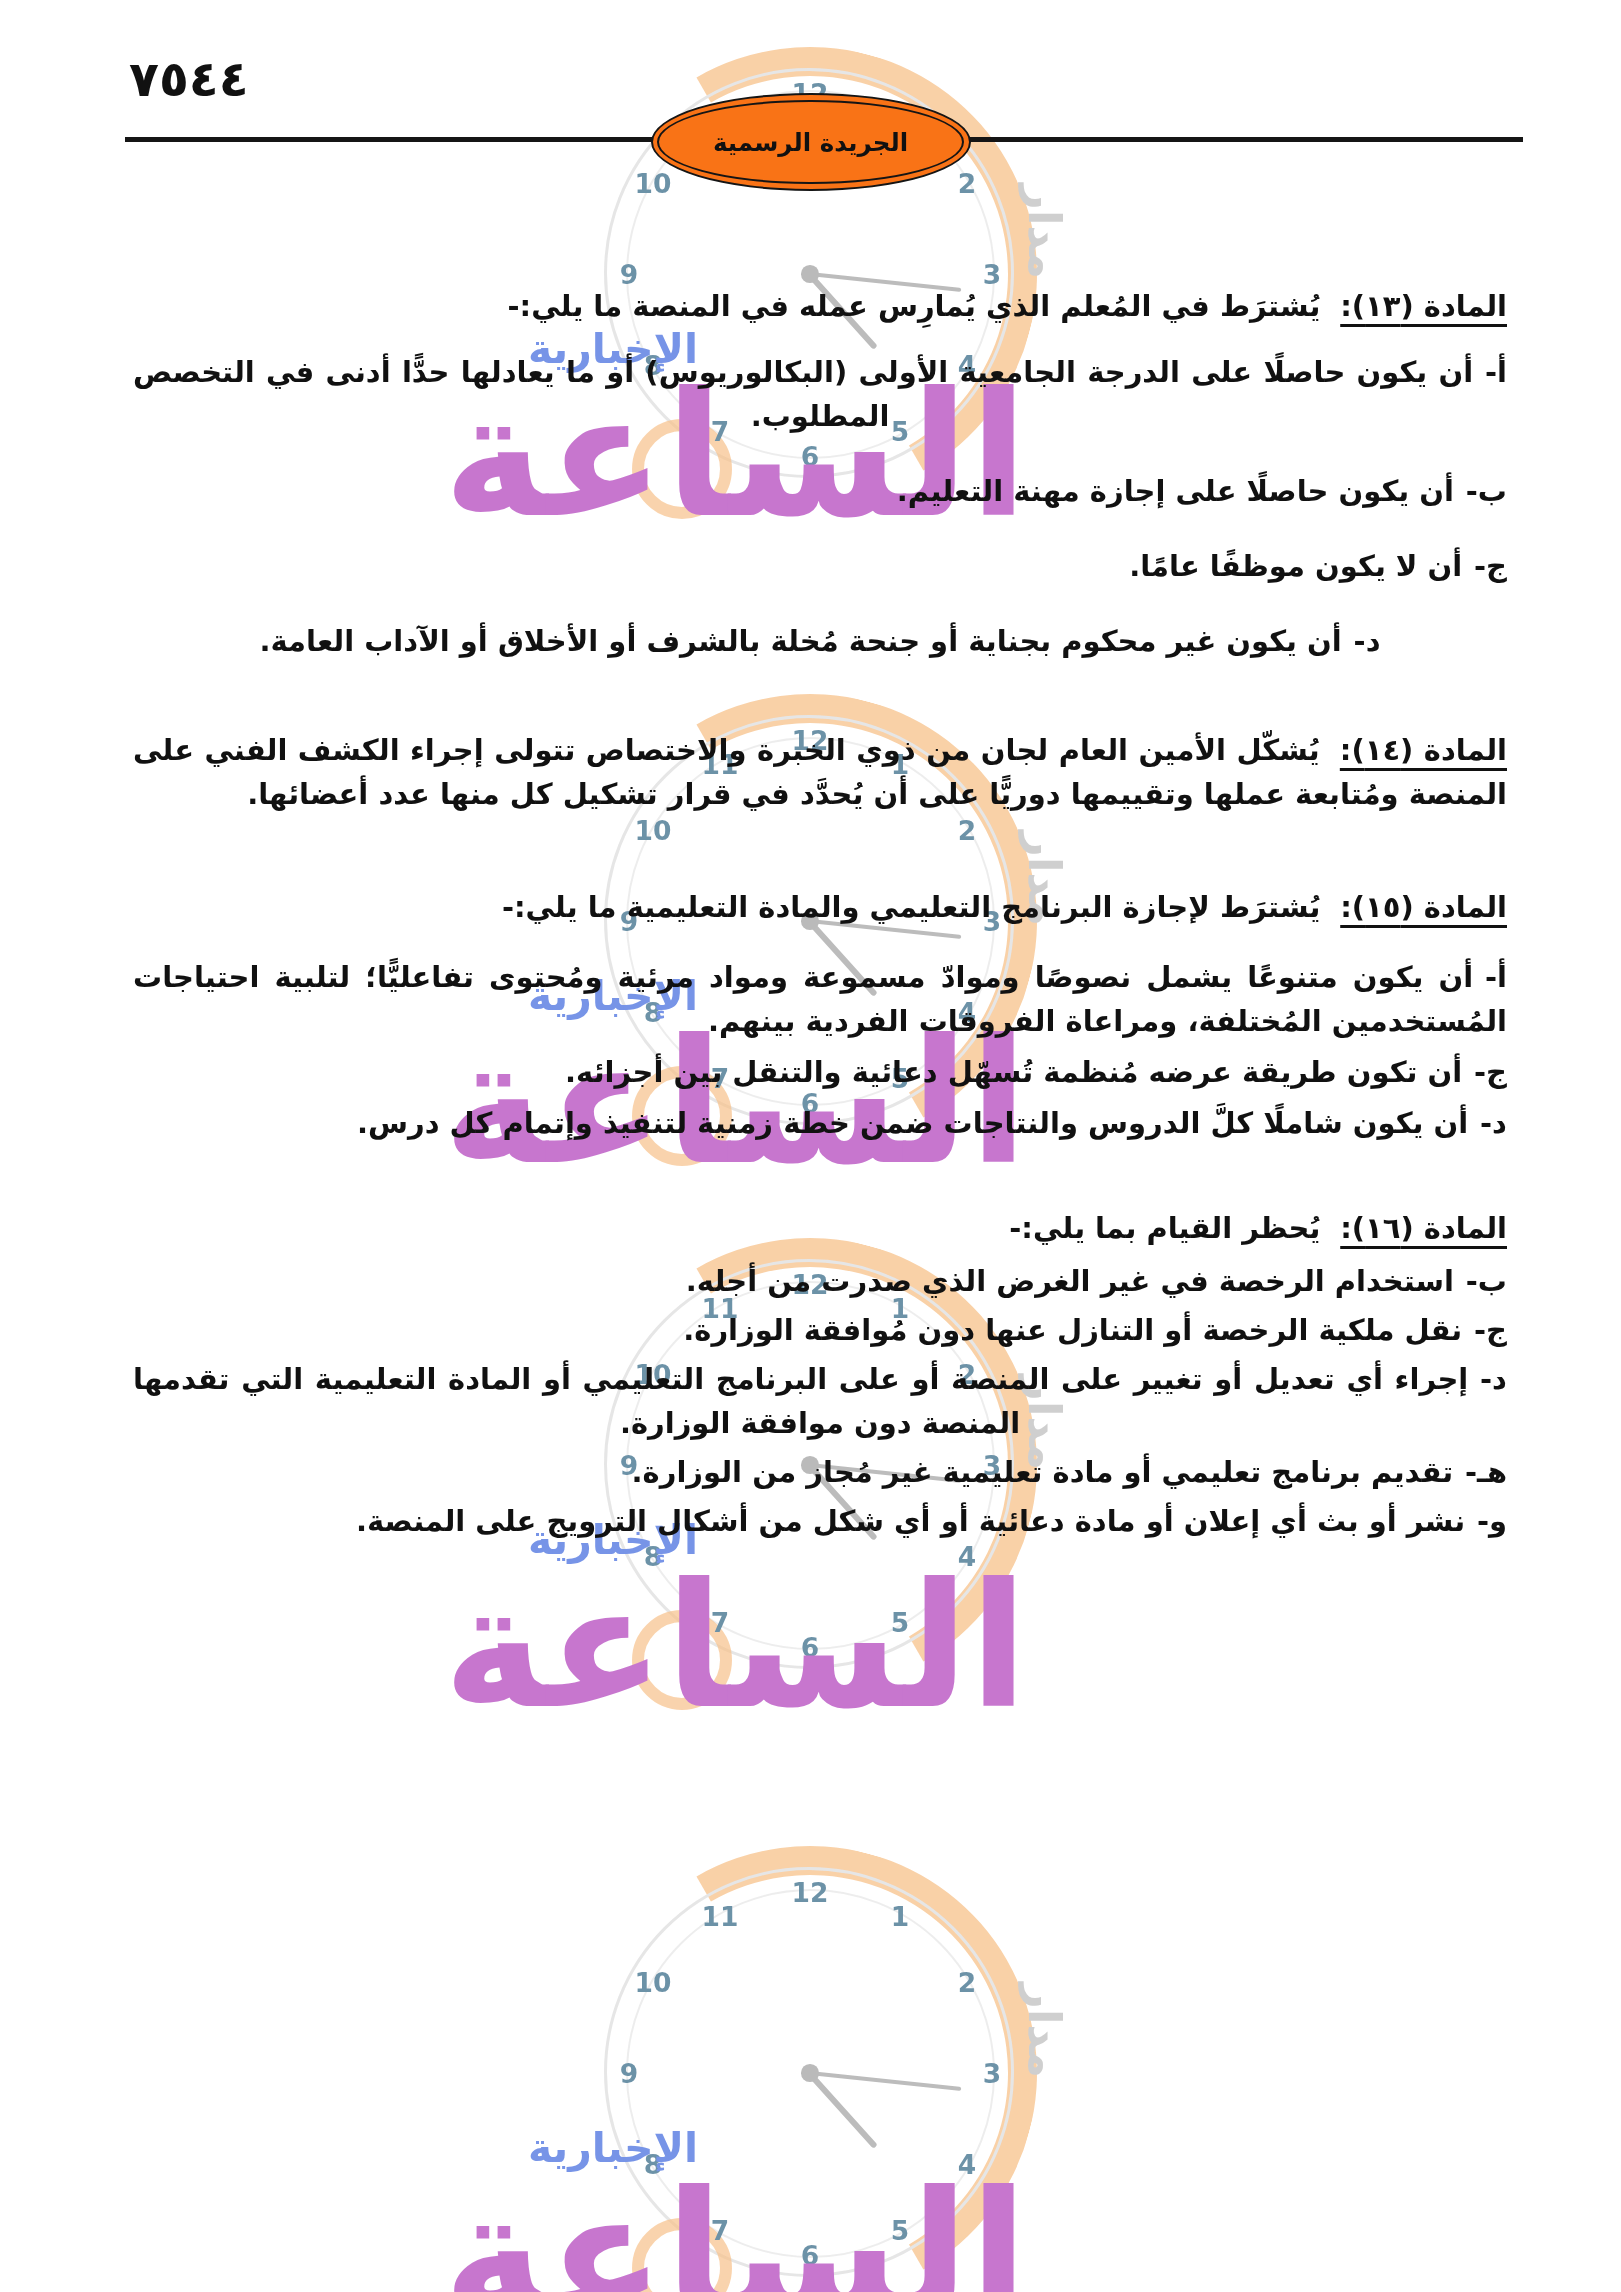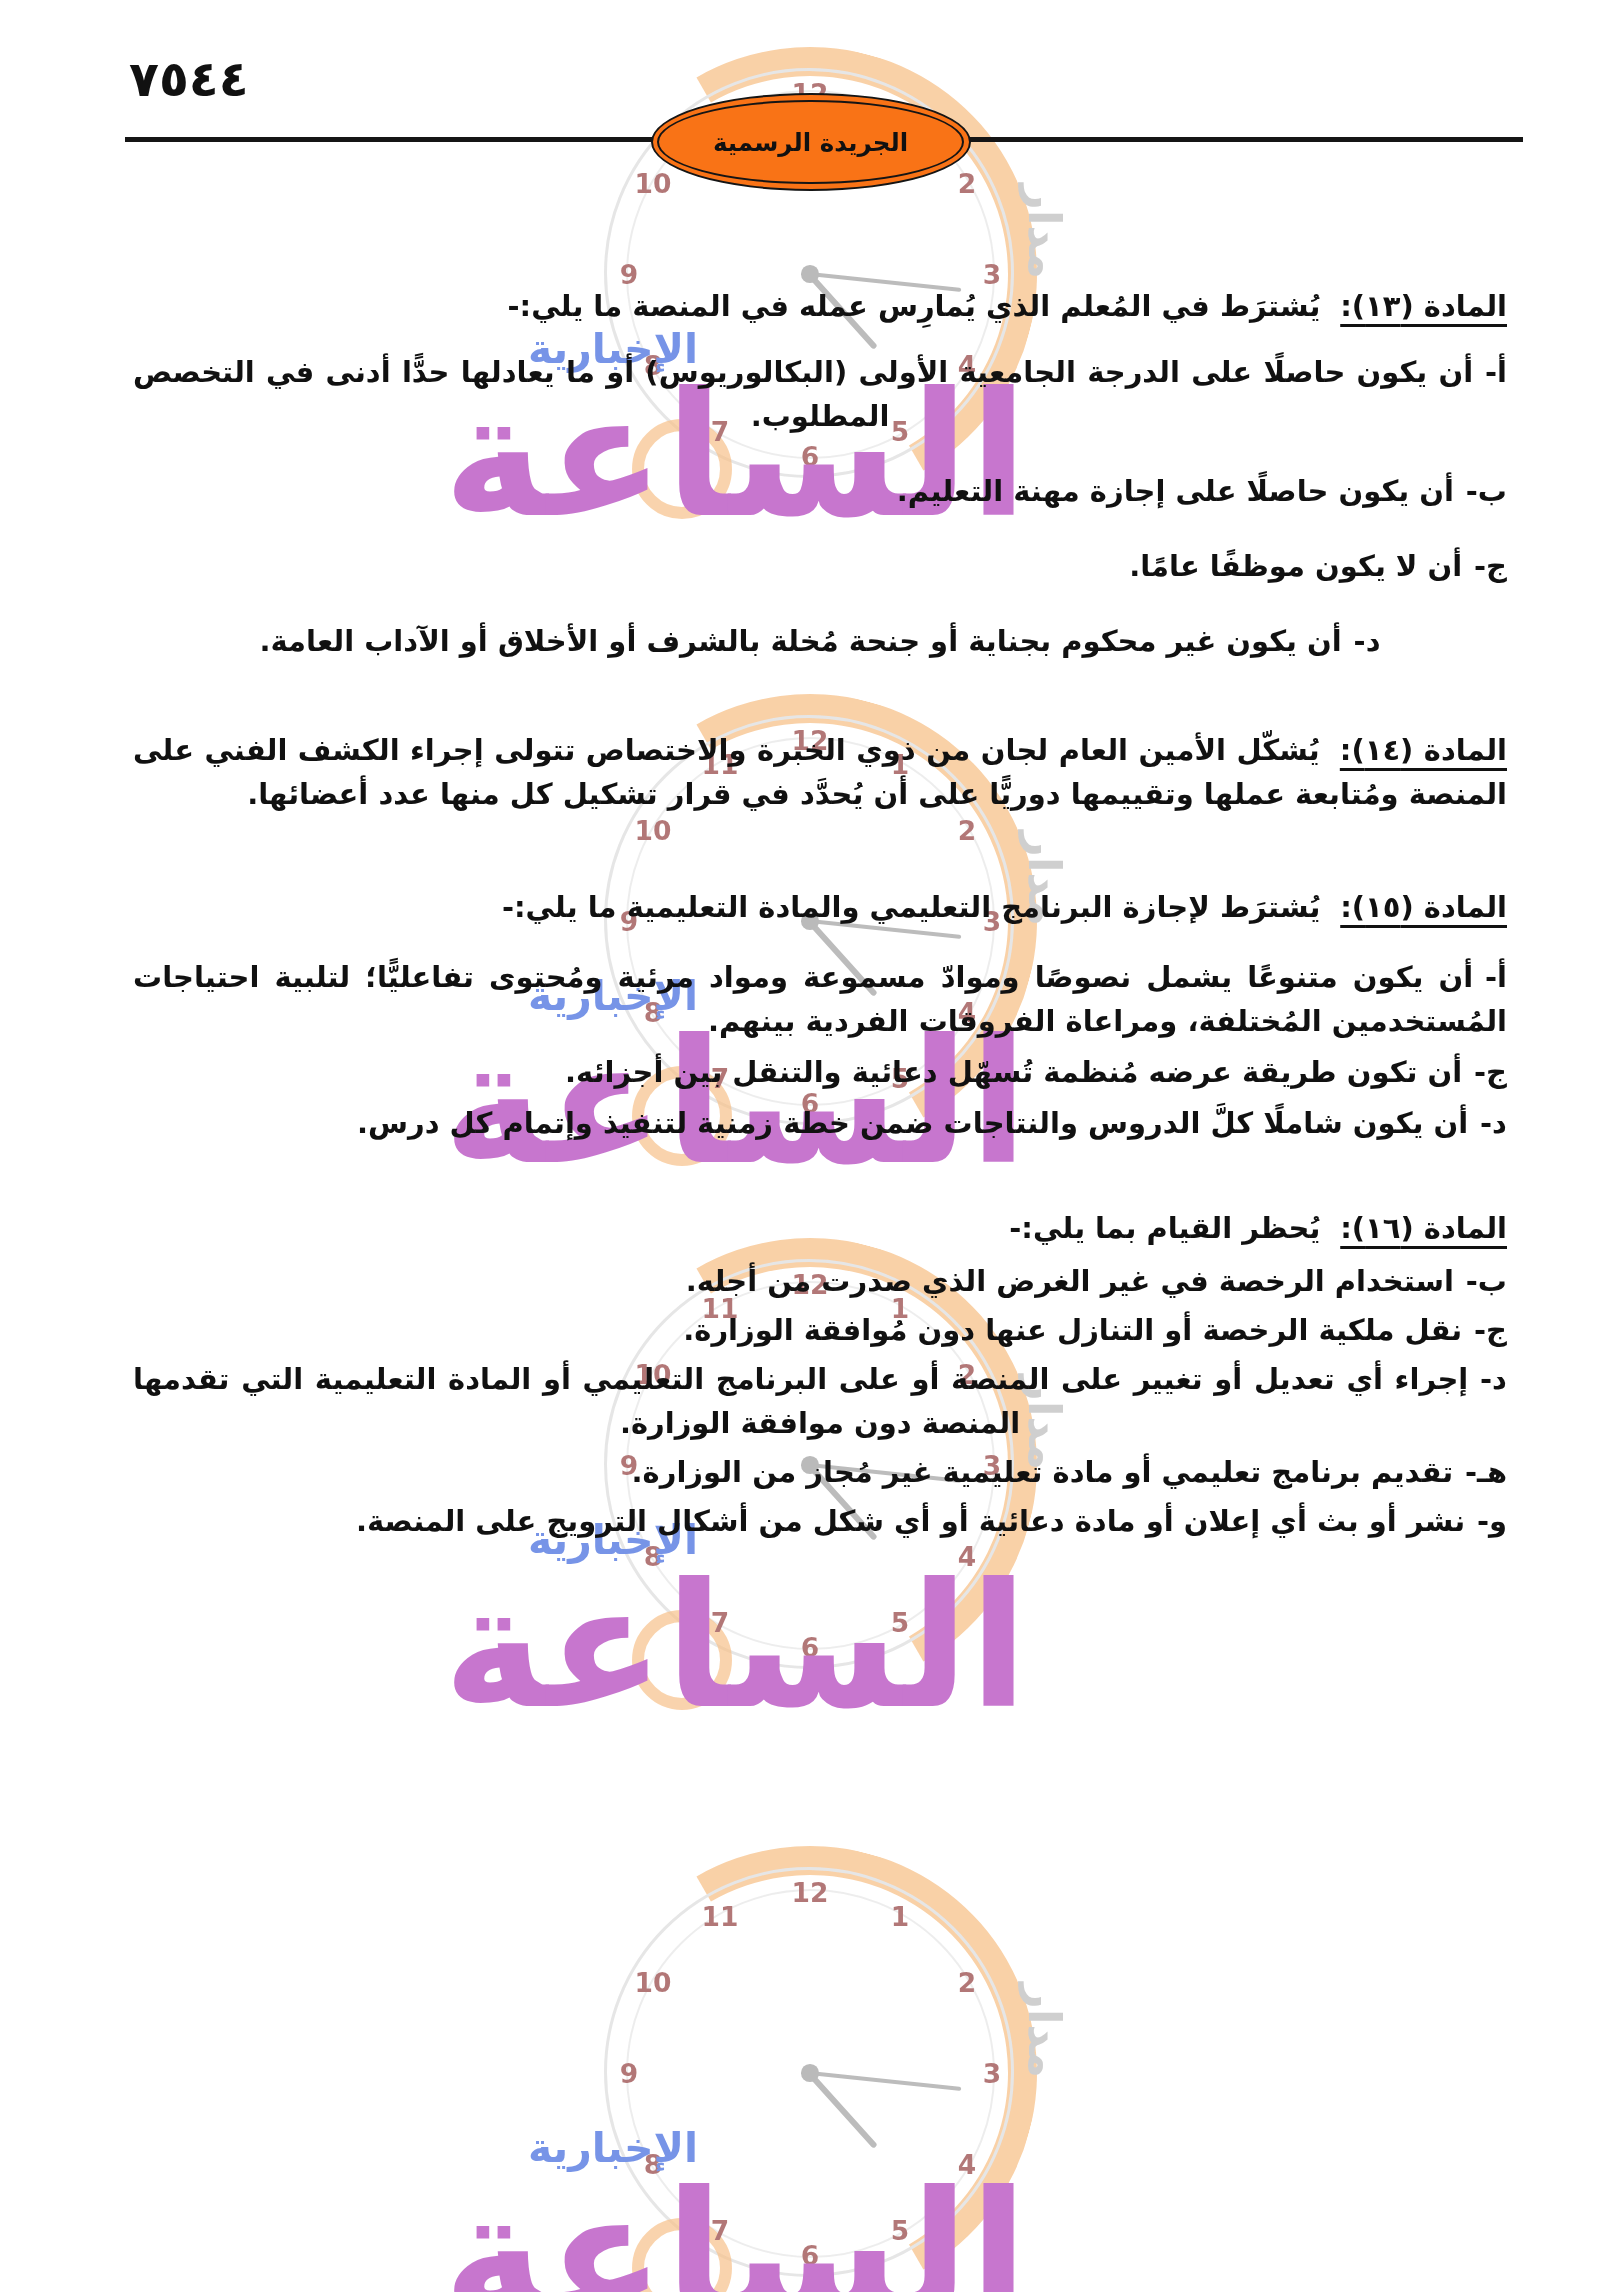--- a/index.html
+++ b/index.html
@@ -19,21 +19,21 @@
   .face{position:absolute;left:29px;top:29px;width:404px;height:404px;
     border:3.9px solid #d6d6d6;border-radius:50%}
   .face2{position:absolute;left:51px;top:51px;width:365px;height:365px;
     border:2px solid #e2e2e2;border-radius:50%}
   .arc{position:absolute;left:7.8px;top:7.8px;width:396px;height:396px;border-radius:50%;
     border:29px solid transparent;
     border-top-color:rgba(242,153,61,.75);border-right-color:rgba(242,153,61,.75);
     transform:rotate(15deg)}
   .ring{position:absolute;left:57px;top:380px;width:76px;height:76px;border-radius:50%;
     border:12.7px solid rgba(242,153,61,.7)}
-  .cn{position:absolute;transform:translate(-50%,-50%);font-size:26.5px;font-weight:bold;color:#7f1d1d}
+  .cn{position:absolute;transform:translate(-50%,-50%);font-size:26.5px;font-weight:bold;color:#0c4a6e}
   .p0{left:235px;top:54px}.p1{left:325px;top:78px}.p2{left:392px;top:144px}
   .p3{left:417px;top:235px}.p4{left:392px;top:326px}.p5{left:325px;top:392px}
   .p6{left:235px;top:417px}.p7{left:145px;top:392px}.p8{left:78px;top:326px}
   .p9{left:54px;top:235px}.p10{left:78px;top:144px}.p11{left:145px;top:78px}
   .hand{position:absolute;background:#909090;transform-origin:left center;border-radius:2.9px}
   .hand.minute{left:235px;top:233px;width:152px;height:3.9px;transform:rotate(6deg)}
   .hand.hour{left:235px;top:233px;width:98px;height:5.9px;transform:rotate(48deg)}
   .dot{position:absolute;left:226px;top:226px;width:17.6px;height:17.6px;background:#8d8d8d;border-radius:50%}
   .brand-vert{position:absolute;left:443px;top:145px;writing-mode:vertical-rl;
     font-size:45px;font-weight:bold;color:#b0b0b0}

